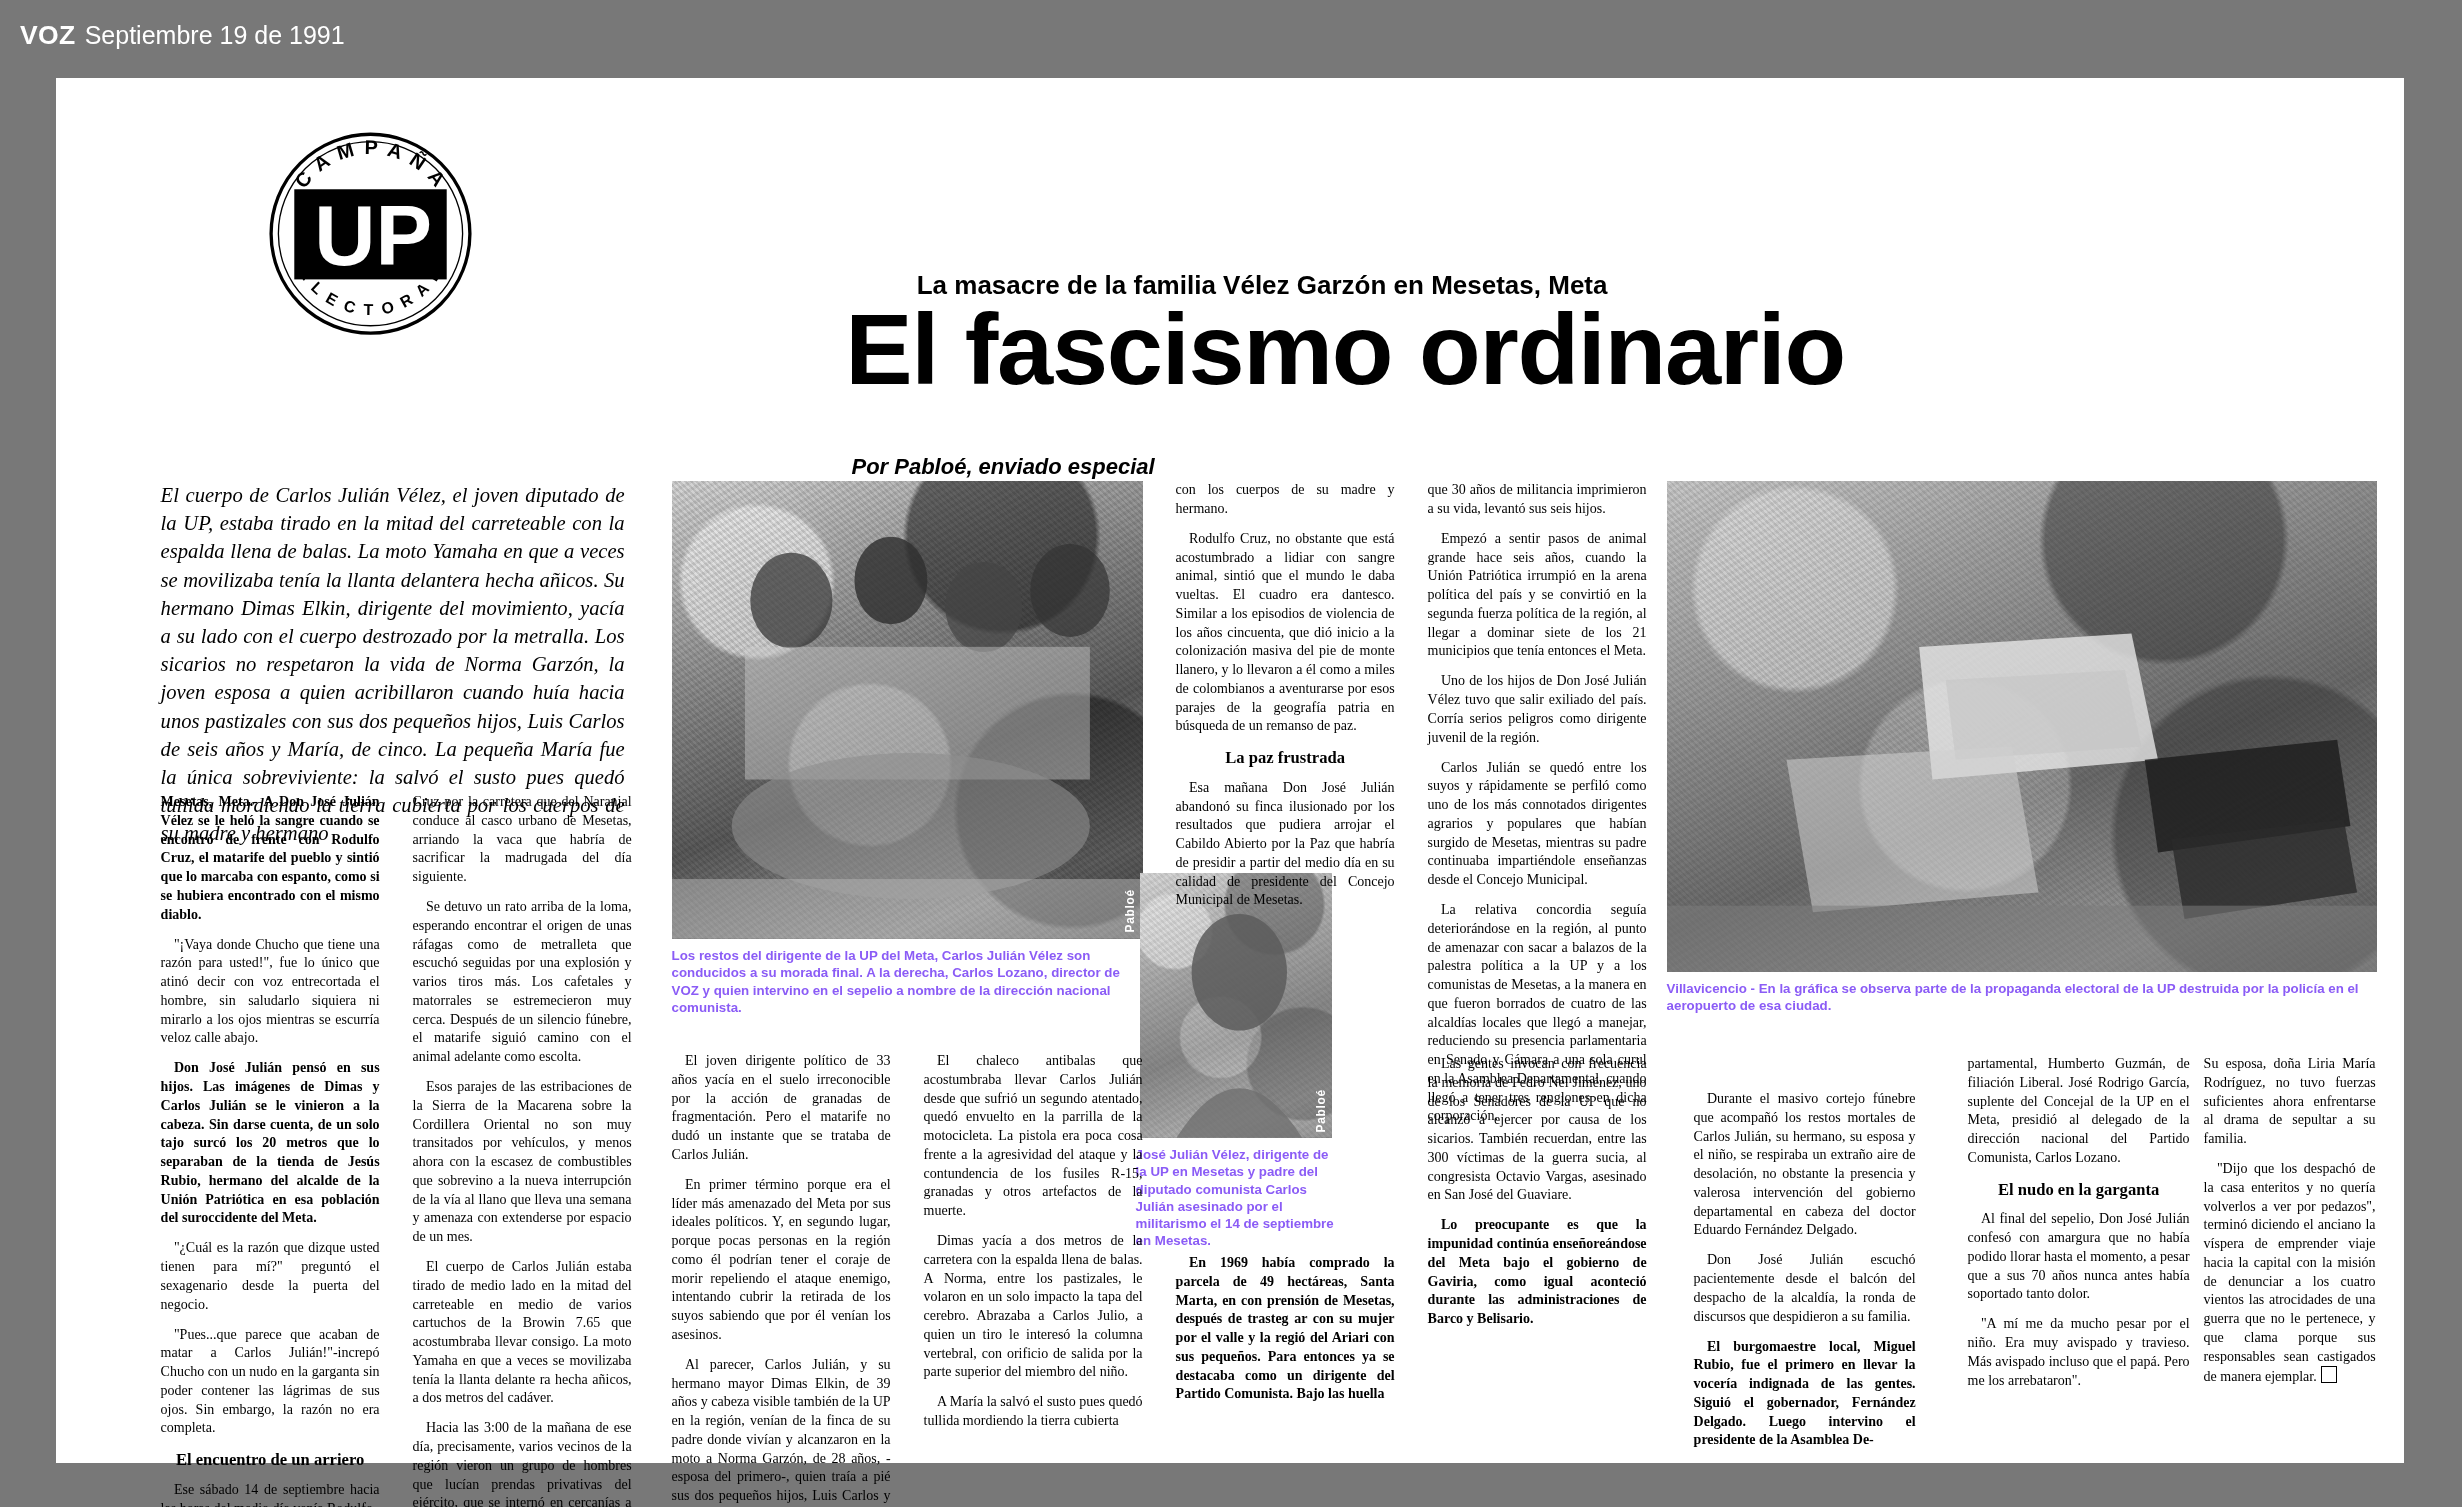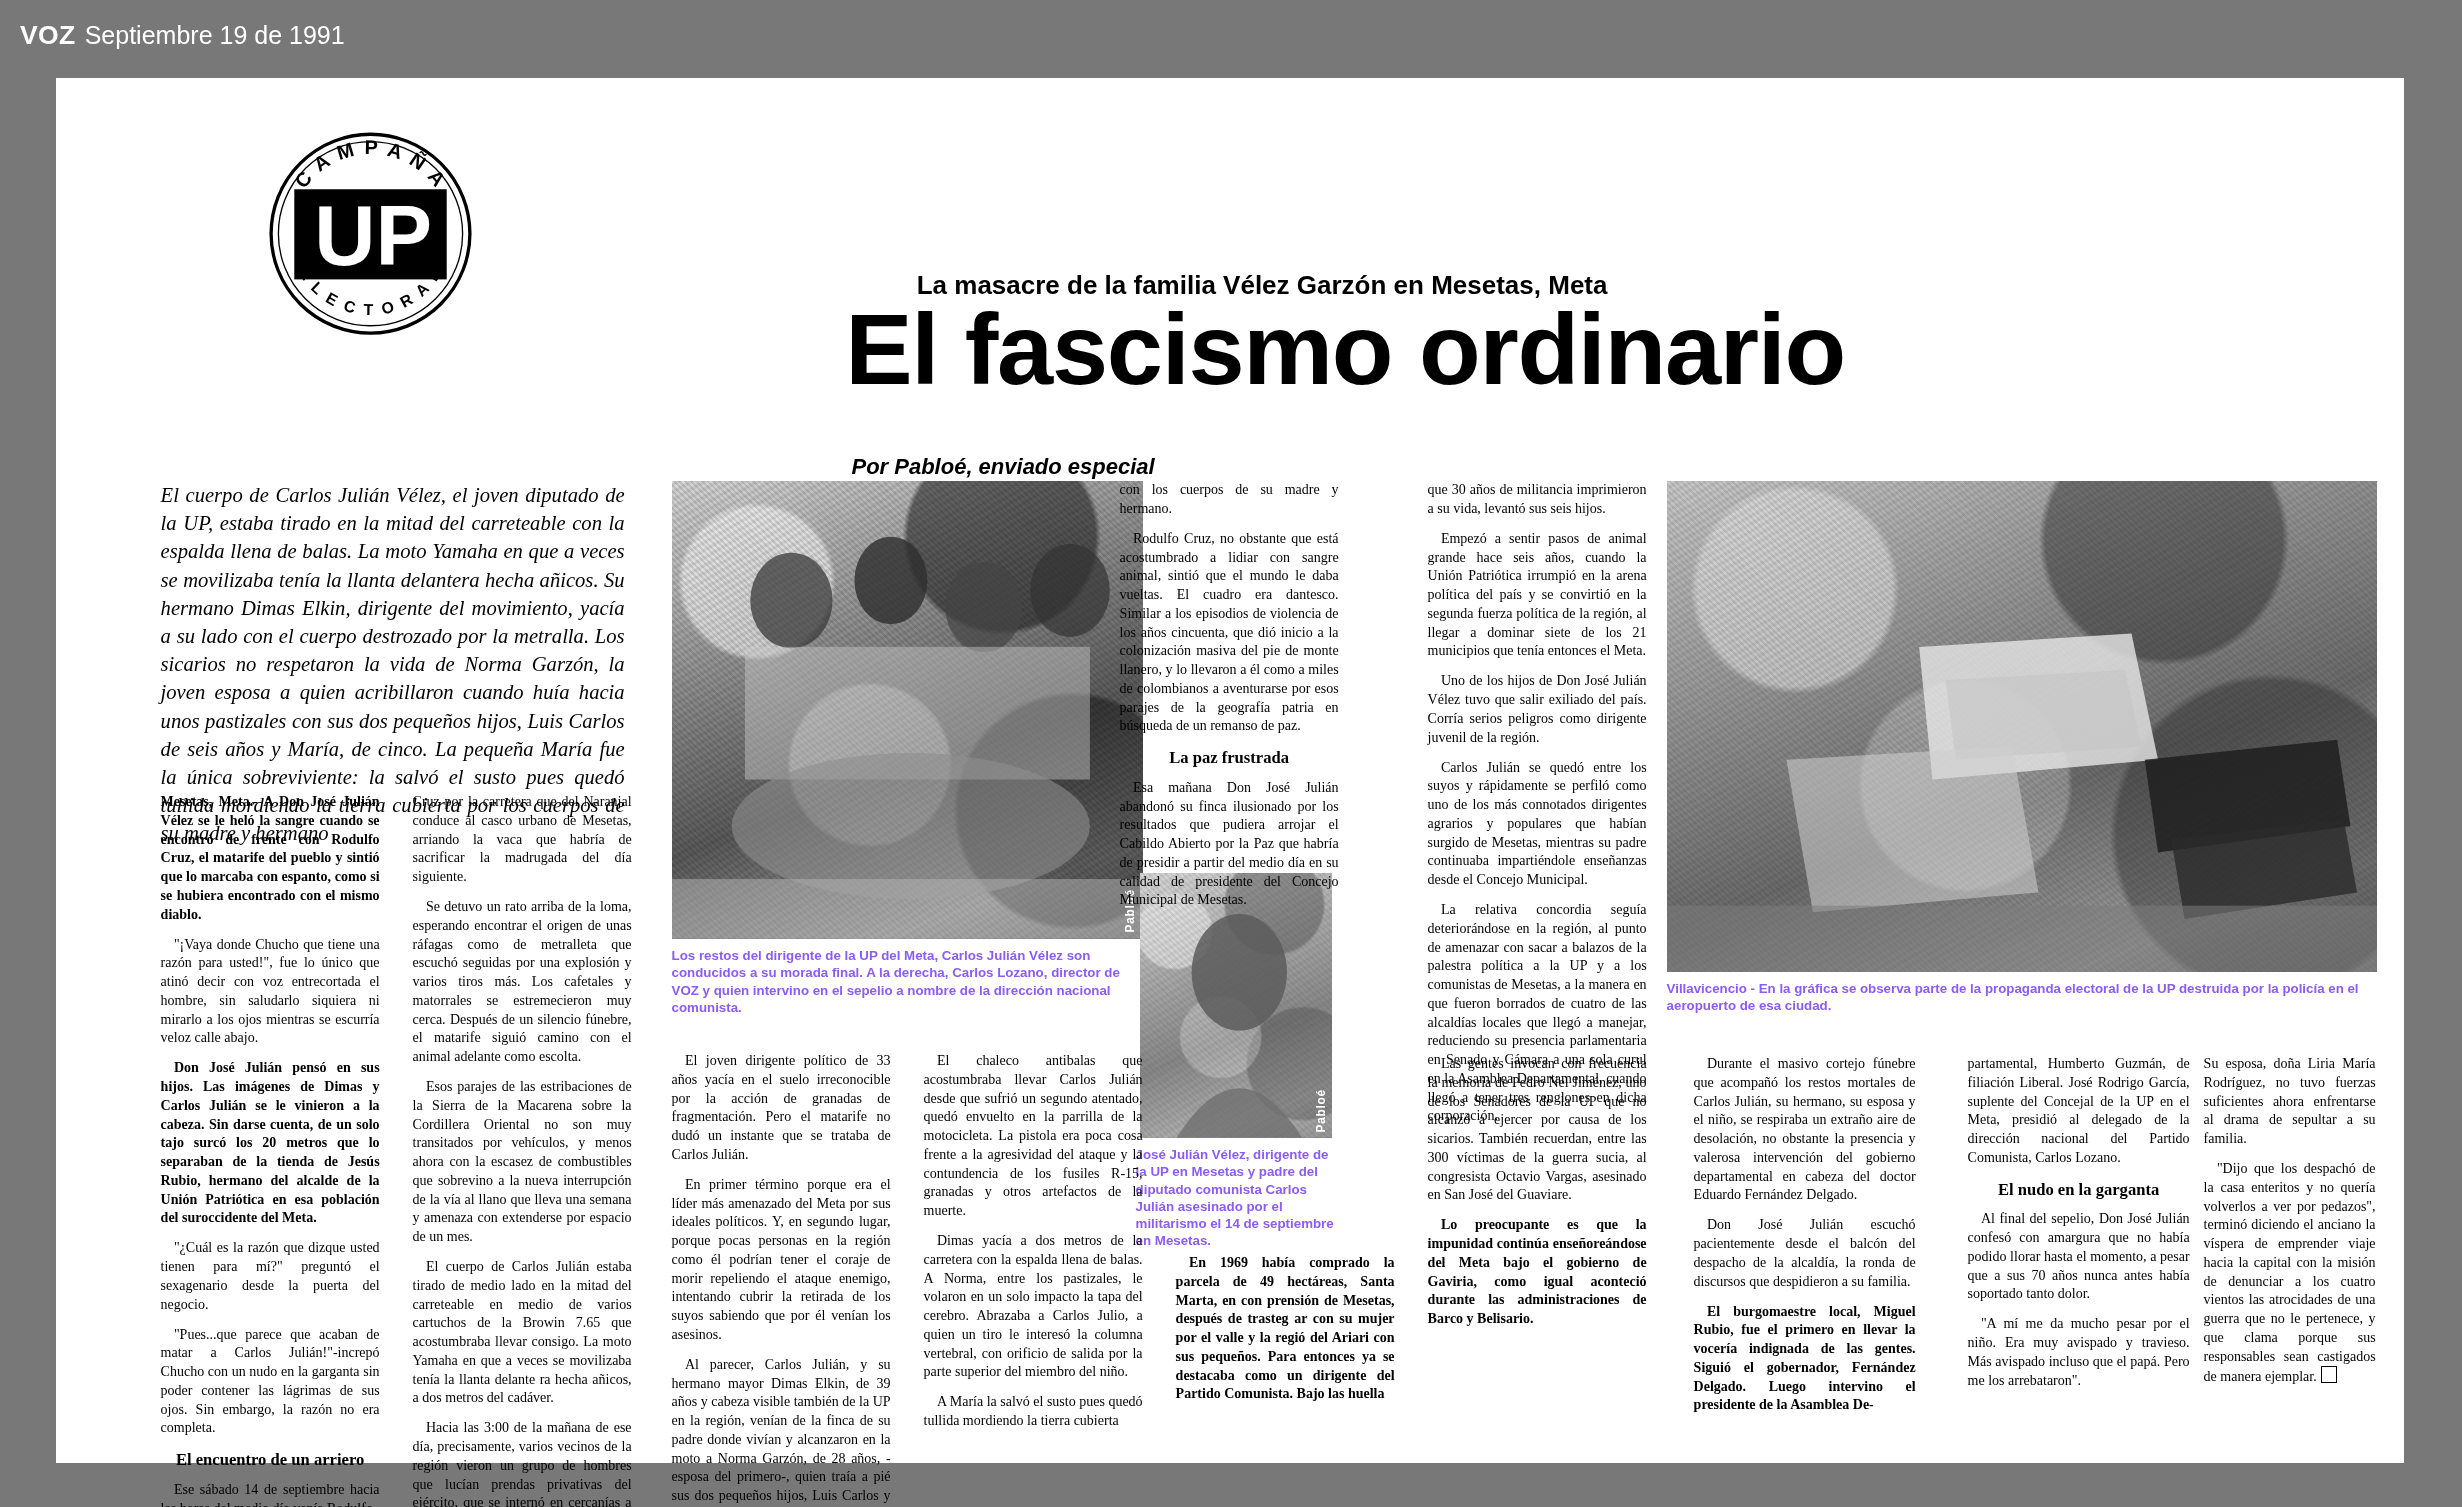--- a/index.html
+++ b/index.html
@@ -134,25 +134,25 @@
     font-weight: bold;
     text-align: center;
     font-family: "Liberation Serif", serif;
   }
   .col p.bold { font-weight: bold; }
 
   .c1 { left: 86px;  top: 703px; width: 219px; }
   .c2 { left: 338px;  top: 703px; width: 219px; }
   .c3 { left: 597px;  top: 962px; width: 219px; }
   .c4 { left: 849px; top: 962px; width: 219px; }
-  .c5 { left: 1045px; top: 391px;  width: 219px; }
+  .c5 { left: 1101px; top: 391px;  width: 219px; }
   .c6 { left: 1101px; top: 1164px; width: 219px; font-weight: bold; }
   .c7 { left: 1353px; top: 391px;  width: 219px; }
   .c8 { left: 1353px; top: 965px; width: 219px; }
-  .c9 { left: 1619px; top: 965px; width: 222px; font-family: Liberation Serif, serif; }
+  .c9 { left: 1619px; top: 1000px; width: 222px; font-family: Liberation Serif, serif; }
   .c10{ left: 1877px; top: 965px; width: 222px; margin-left: 16px; }
   .c11{ left: 2129px; top: 965px; width: 172px; }
 
   
   .photo {
     position: absolute;
     background: #9a9a9a;
     overflow: hidden;
   }
   .photo .grain {

